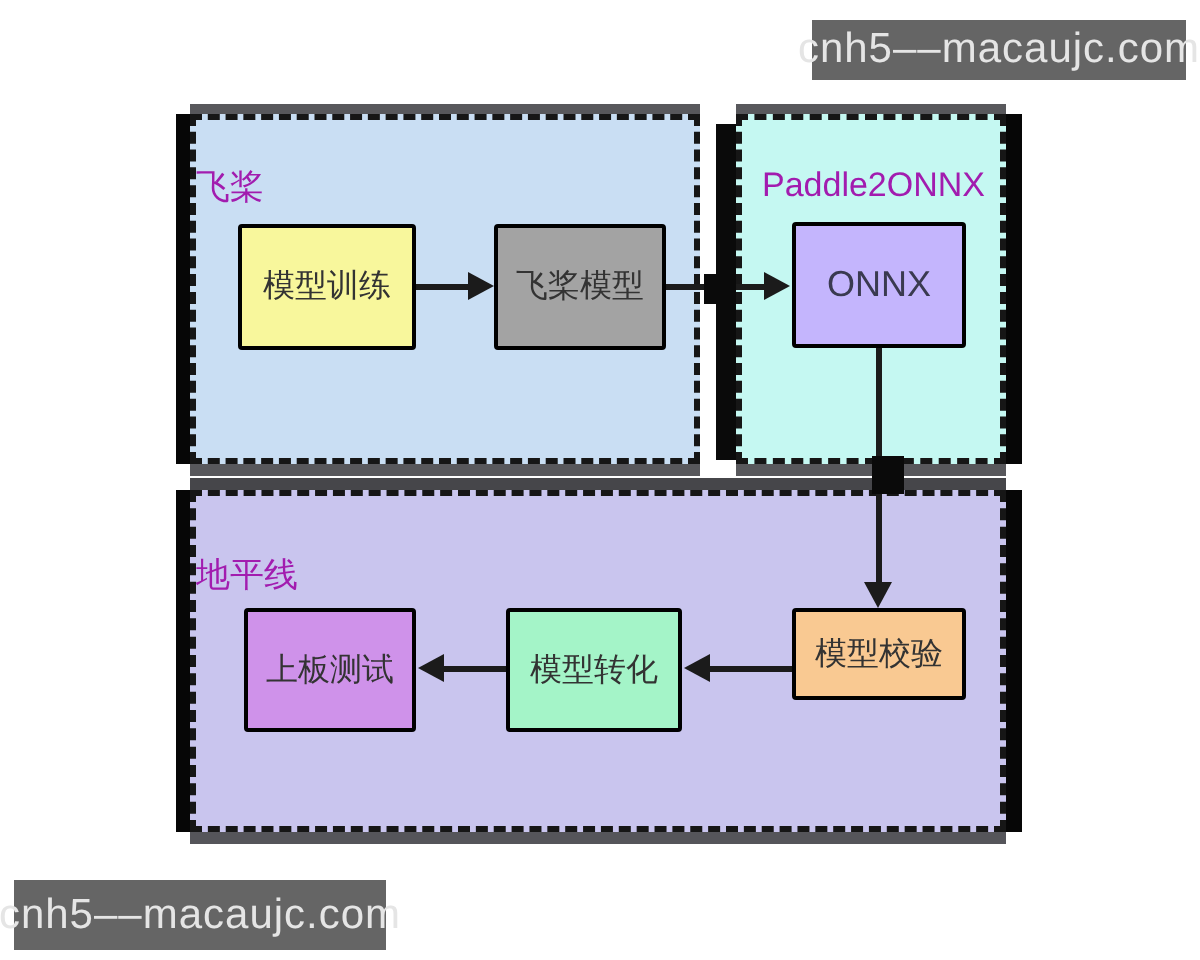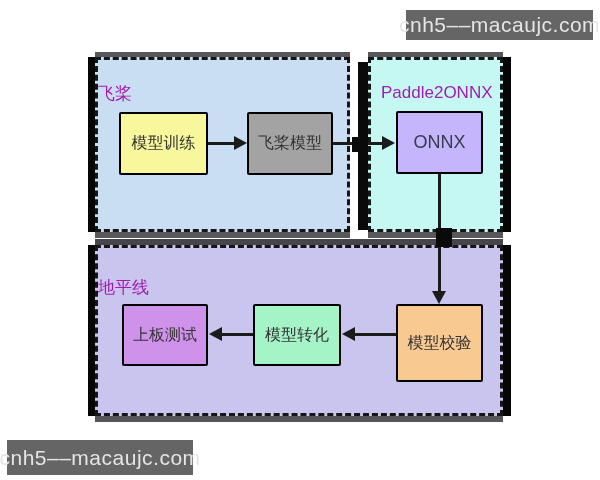--- a/index.html
+++ b/index.html
@@ -67,21 +67,21 @@
     justify-content: center;
     font-size: 16px;
     color: #333333;
     white-space: nowrap;
   }
   #node-train   { left: 119px; top: 112px; width: 89px; height: 63px; }
   #node-pmodel  { left: 247px; top: 112px; width: 86px; height: 63px; }
   #node-onnx    { left: 396px; top: 111px; width: 87px; height: 63px; font-size: 18px; color: #3a3a50; }
   #node-board   { left: 122px; top: 304px; width: 86px; height: 62px; }
   #node-convert { left: 253px; top: 304px; width: 88px; height: 62px; }
-  #node-verify  { left: 396px; top: 304px; width: 87px; height: 78px; }
+  #node-verify  { left: 396px; top: 304px; width: 87px; height: 46px; }
 
   
   .line-h { height: 3px; background: #1b1b1b; }
   .line-v { width: 3px; background: #1b1b1b; }
   .head-right {
     width: 0; height: 0;
     border-top: 7px solid transparent;
     border-bottom: 7px solid transparent;
     border-left: 13px solid #1b1b1b;
   }

